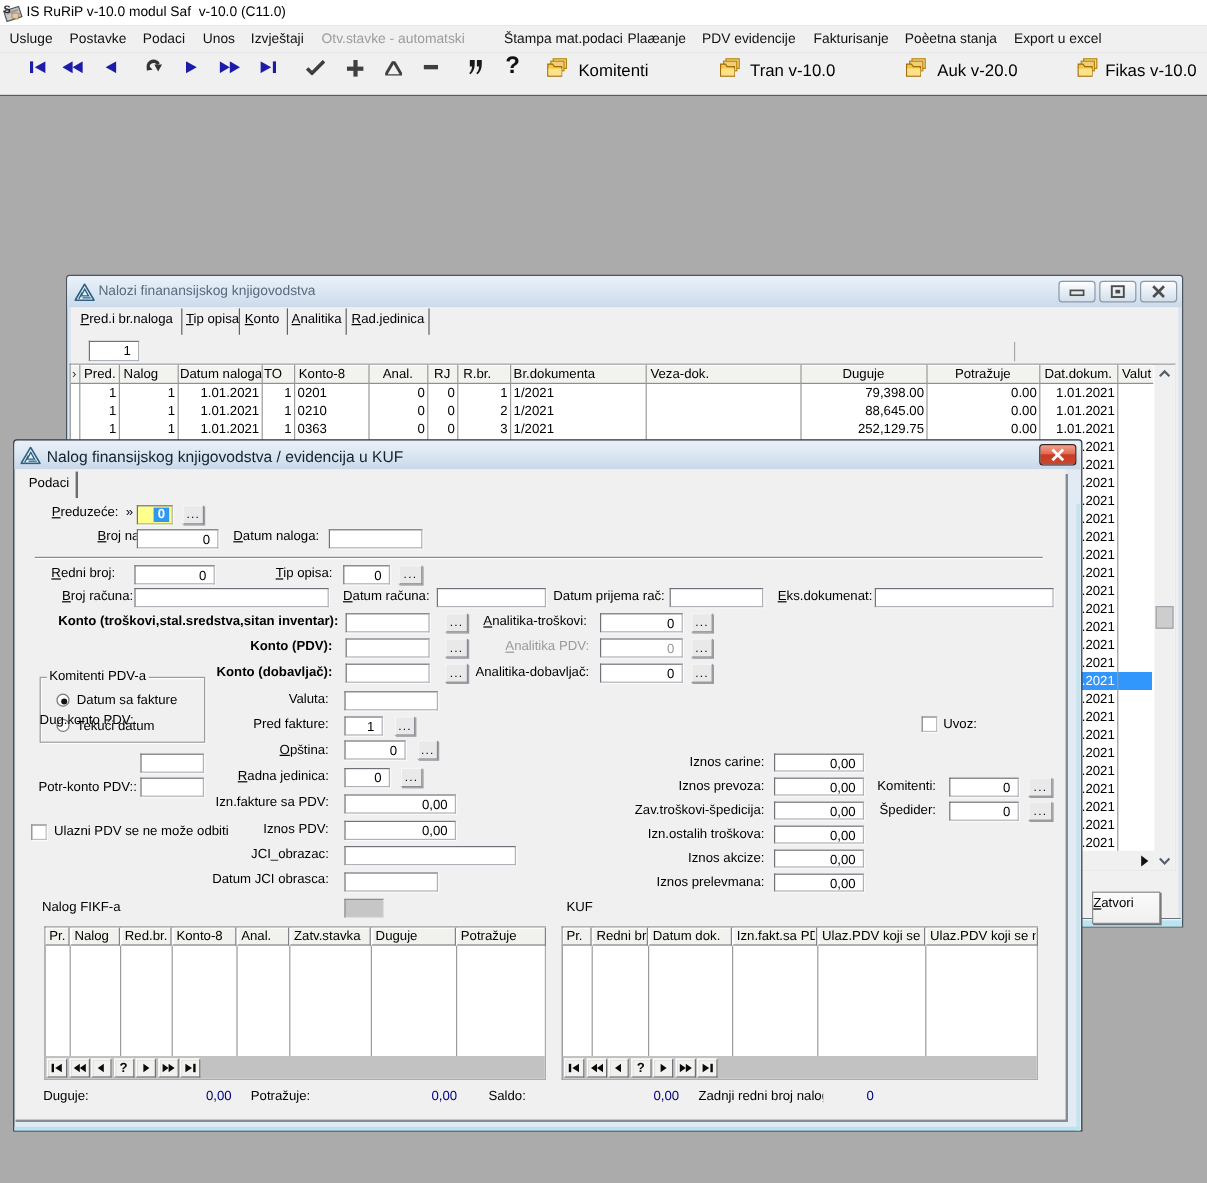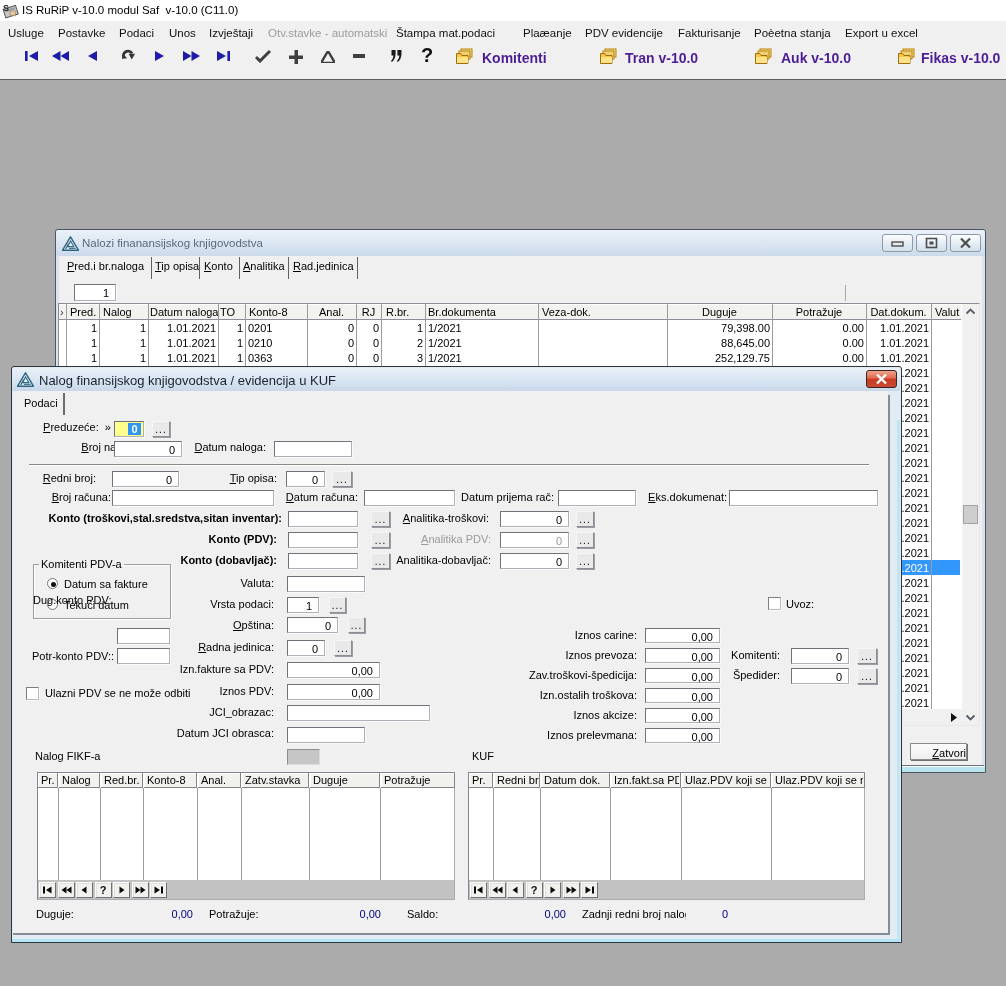--- a/index.html
+++ b/index.html
@@ -16,21 +16,21 @@
 .gbl{position:absolute;background:#f0f0f0;font-size:11px;padding:0 2px;white-space:nowrap;}
 .cb{position:absolute;width:13px;height:13px;background:#fff;border:1px solid #7a7d83;border-bottom-color:#b9bcc2;border-right-color:#b9bcc2;box-shadow:1px 1px 0 #fafafa;}
 .radio{position:absolute;width:11px;height:11px;background:#fff;border:1px solid #74777d;border-radius:50%;}
 .radio.sel::after{content:"";position:absolute;left:3px;top:3px;width:5px;height:5px;border-radius:50%;background:#111;}
 .grid{position:absolute;background:#fff;border:1px solid #8b8e94;border-bottom-color:#e8e8e8;border-right-color:#e8e8e8;}
 .gh{position:absolute;font-size:11px;line-height:15px;white-space:nowrap;overflow:hidden;}
 .gv{position:absolute;border-left:1px solid #9b9b9b;}
 .gcell{position:absolute;font-size:11px;line-height:15px;white-space:nowrap;}
 .navbar{position:absolute;background:#c2c2c2;}
 .menu{position:absolute;font-size:11.5px;color:#111;white-space:nowrap;}
-.tbtxt{position:absolute;font-size:14px;font-weight:bold;color:#4c1d95;white-space:nowrap;}
+.tbtxt{position:absolute;font-size:14px;font-weight:normal;color:#000000;white-space:nowrap;}
 u{text-decoration:underline;}
 </style></head><body>
 <div class="ab" style="left:0;top:0;width:1006px;height:21px;background:#ffffff;"></div>
 <div class="ab" style="left:2px;top:2px;width:18px;height:18px;">
 <svg width="18" height="18" viewBox="0 0 18 18">
 <g transform="rotate(-18 9 9)">
         <rect x="2" y="5" width="13" height="9" fill="#c8c8cc" stroke="#555" stroke-width="1"></rect>
 <rect x="3.5" y="6.5" width="10" height="2" fill="#9a9aa2"></rect>
       </g>
 <text x="1" y="9" font-size="9" font-weight="bold" fill="#222" font-family="Liberation Sans">S</text>
@@ -38,21 +38,21 @@
 </svg>
   </div>
 <div class="ab" style="left:22px;top:4px;color:#000;font-size:11.5px;white-space:nowrap;">IS RuRiP v-10.0 modul Saf&nbsp; v-10.0 (C11.0)</div>
 <div class="ab" style="left:0;top:21px;width:1006px;height:23px;background:#f0f0f0;"></div>
 <div class="menu" style="left:8px;top:27px;color:#111;">Usluge</div>
 <div class="menu" style="left:58px;top:27px;color:#111;">Postavke</div>
 <div class="menu" style="left:119px;top:27px;color:#111;">Podaci</div>
 <div class="menu" style="left:169px;top:27px;color:#111;">Unos</div>
 <div class="menu" style="left:209px;top:27px;color:#111;">Izvještaji</div>
 <div class="menu" style="left:268px;top:27px;color:#9c9c9c;">Otv.stavke - automatski</div>
-<div class="menu" style="left:396px;top:27px;color:#111;">Štampa mat.podaci</div>
+<div class="menu" style="left:420px;top:27px;color:#111;">Štampa mat.podaci</div>
 <div class="menu" style="left:523px;top:27px;color:#111;">Plaæanje</div>
 <div class="menu" style="left:585px;top:27px;color:#111;">PDV evidencije</div>
 <div class="menu" style="left:678px;top:27px;color:#111;">Fakturisanje</div>
 <div class="menu" style="left:754px;top:27px;color:#111;">Poèetna stanja</div>
 <div class="menu" style="left:845px;top:27px;color:#111;">Export u excel</div>
 <div class="ab" style="left:0;top:44px;width:1006px;height:36px;background:#f0f0f0;border-bottom:1px solid #5c5c5c;"></div>
 <div class="ab" style="left:25px;top:51px;">
     <svg width="13" height="10">
       <rect x="0" y="0" width="2.6" height="10" fill="#1c1ca8"></rect>
       <polygon points="13,0 13,10 4,5" fill="#1c1ca8"></polygon>
@@ -158,21 +158,21 @@
 <g>
         <rect x="6" y="1" width="11" height="8" fill="#f5d98a" stroke="#b8860b" stroke-width="1"></rect>
 <rect x="4" y="3" width="11" height="8" fill="#f0cf78" stroke="#b8860b" stroke-width="1"></rect>
 <path d="M1.5 5.5 h4 l1.5 2 h6 v8 h-11.5 z" fill="#f7c843" stroke="#a06d0a" stroke-width="1"></path>
 <path d="M2 9 h11 v6 h-11 z" fill="#fde28a"></path>
       </g>
     </svg>
   </div>
 <div class="tbtxt" style="left:482px;top:50px;">Komitenti</div>
 <div class="tbtxt" style="left:625px;top:50px;">Tran v-10.0</div>
-<div class="tbtxt" style="left:781px;top:50px;">Auk v-10.0</div>
+<div class="tbtxt" style="left:781px;top:50px;">Auk v-20.0</div>
 <div class="tbtxt" style="left:921px;top:50px;">Fikas v-10.0</div>
 <div class="ab" style="left:55px;top:229px;width:931px;height:544px;background:#d9e4f0;border:1px solid #4c545c;border-radius:3px 3px 0 0;"></div>
 <div class="ab" style="left:56px;top:230px;width:929px;height:26px;background:linear-gradient(#eaf1f9,#dfe9f4 40%,#cbdaeb);border-radius:3px 3px 0 0;"></div>
 <div class="ab" style="left:57px;top:765px;width:927px;height:1px;background:#6a737c;"></div>
 <div class="ab" style="left:57px;top:766px;width:927px;height:1px;background:#fafcfe;"></div>
 <div class="ab" style="left:56px;top:767px;width:929px;height:5px;background:#b9e5f1;"></div>
 <div class="ab" style="left:62px;top:236px;">
     <svg width="17" height="15" viewBox="0 0 17 15">
       <path d="M8.5 0.8 L16.4 14.2 H0.6 Z" fill="#e6f2f8" stroke="#2e6282" stroke-width="1.4" stroke-linejoin="round"></path>
       <path d="M8.6 5 L11.8 10.6 H5.6 Z" fill="none" stroke="#2e6282" stroke-width="1.1"></path>
@@ -318,21 +318,21 @@
       <path d="M3.5 5.5 L7.5 9.5 L11.5 5.5" fill="none" stroke="#555e68" stroke-width="1.8"></path>
     </svg>
   </div>
 <div class="ab" style="left:963px;top:505px;width:15px;height:19px;background:#cdcdcd;border:1px solid #9fa4aa;"></div>
 <div class="ab" style="left:59px;top:709px;width:903px;height:16px;background:#f0f0f0;"></div>
 <div class="ab" style="left:946px;top:710px;width:15px;height:15px;background:#f0f0f0;">
     <svg width="16" height="15">
       <polygon points="5,3 11,7.5 5,12" fill="#111"></polygon>
     </svg>
   </div>
-<div class="ab" style="left:910px;top:743px;width:57px;height:17px;background:linear-gradient(#fbfbfb,#efefef);border:1px solid #8a8a8a;box-shadow:1px 1px 0 #6f6f6f;font-size:11px;text-align:right;line-height:18px;"><u>Z</u>atvori</div>
+<div class="ab" style="left:910px;top:743px;width:57px;height:27px;background:linear-gradient(#fbfbfb,#efefef);border:1px solid #8a8a8a;box-shadow:1px 1px 0 #6f6f6f;font-size:11px;text-align:left;line-height:18px;"><u>Z</u>atvori</div>
 <div class="ab" style="left:11px;top:366px;width:891px;height:577px;background:#e2eaf3;border:1px solid #2c353d;border-radius:3px 3px 0 0;"></div>
 <div class="ab" style="left:12px;top:368px;width:888px;height:23px;background:linear-gradient(#e9f0f8,#dde8f3 40%,#c8d8ea);border-radius:3px 3px 0 0;"></div>
 <div class="ab" style="left:17px;top:372px;">
     <svg width="17" height="15" viewBox="0 0 17 15">
       <path d="M8.5 0.8 L16.4 14.2 H0.6 Z" fill="#e6f2f8" stroke="#2e6282" stroke-width="1.4" stroke-linejoin="round"></path>
       <path d="M8.6 5 L11.8 10.6 H5.6 Z" fill="none" stroke="#2e6282" stroke-width="1.1"></path>
       <path d="M6.6 7.6 L3.6 13.3" stroke="#2e6282" stroke-width="1.1"></path>
       <path d="M6.8 12.3 H13.6" stroke="#2e6282" stroke-width="1.1"></path>
     </svg>
   </div>
@@ -421,21 +421,21 @@
     <i>...</i>
   </div>
 <div class="gb" style="left:33px;top:564px;width:138px;height:55px;"></div>
 <div class="gbl" style="left:39px;top:558px;">Komitenti PDV-a</div>
 <div class="radio sel" style="left:47px;top:578px;"></div>
 <div class="lbl" style="left:64px;top:578px;color:#000;">Datum sa fakture</div>
 <div class="radio" style="left:47px;top:599px;"></div>
 <div class="lbl" style="left:64px;top:599px;color:#000;">Tekući datum</div>
 <div class="lbl rl" style="right:732px;top:577px;color:#000;">Valuta:</div>
 <div class="fld" style="left:287px;top:576px;width:78px;height:16px;"></div>
-<div class="lbl rl" style="right:732px;top:598px;color:#000;">Vrsta podaci:</div>
+<div class="lbl rl" style="right:732px;top:598px;color:#000;">Pred fakture:</div>
 <div class="fld" style="left:287px;top:597px;width:32px;height:16px;">
     <span style="color:#000;">1</span>
   </div>
 <div class="btn3" style="left:329px;top:597px;width:17px;height:16px;">
     <i>...</i>
   </div>
 <div class="cb" style="left:768px;top:597px;"></div>
 <div class="lbl" style="left:786px;top:598px;color:#000;">Uvoz:</div>
 <div class="lbl rl" style="right:732px;top:619px;color:#000;"><u>O</u>pština:</div>
 <div class="fld" style="left:287px;top:617px;width:51px;height:16px;">

